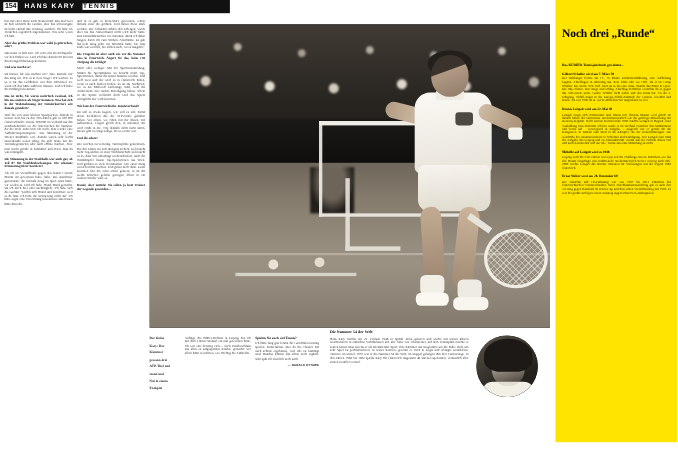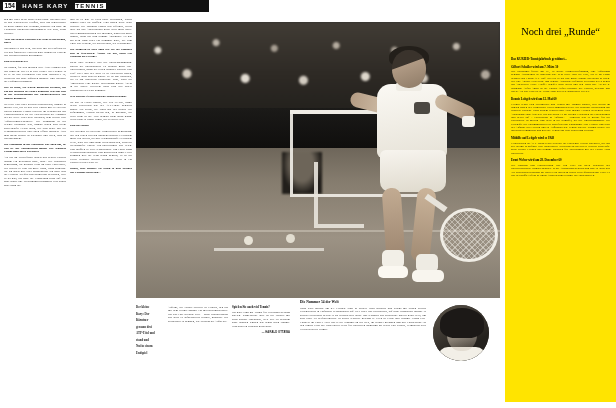--- a/index.html
+++ b/index.html
@@ -109,22 +109,22 @@
   #capB{left:168px; top:306px; width:60px;}
   #capC{left:232px; top:306px; width:58px;}
   #capD{left:300px; top:300px; width:126px;}
   #capD h4{font-size:3.6px;line-height:4.2px;margin-bottom:2.6px;}
   .byline{font-family:"Liberation Sans",sans-serif;font-weight:bold;font-size:2.7px;
           text-align:right;display:block;margin-top:1.5px;letter-spacing:.1px;}
 
   
   .yellow{position:absolute;left:505px;top:0;width:111px;height:402px;background:#ffe400;}
   .y-inner{padding:26px 6px 0 6px;}
-  .y-head{font-family:"Liberation Serif",serif;font-weight:normal;font-size:10.5px;
-          line-height:11px;color:#000;margin:0 0 21px 0;letter-spacing:-.15px;text-align:center;}
+  .y-head{font-family:"Liberation Serif",serif;font-weight:bold;font-size:10.5px;
+          line-height:11px;color:#000;margin:0 0 21px 0;letter-spacing:-.15px;}
   .y-sub{font-size:3.1px;line-height:3.6px;font-weight:bold;margin:0 0 4px 0;color:#000;}
   .y-block{margin:0 0 4.5px 0;}
   .y-block h5{margin:0 0 1px 0;font-size:3.05px;line-height:3.5px;font-weight:bold;color:#000;}
   .y-block p{margin:0;font-size:2.9px;line-height:3.35px;text-align:justify;color:#111;}
   .page-bottomrule{position:absolute;left:0;top:404px;width:505px;height:1px;background:#fff;}
 </style>
 </head>
 <body>
 
 <div class="page">

